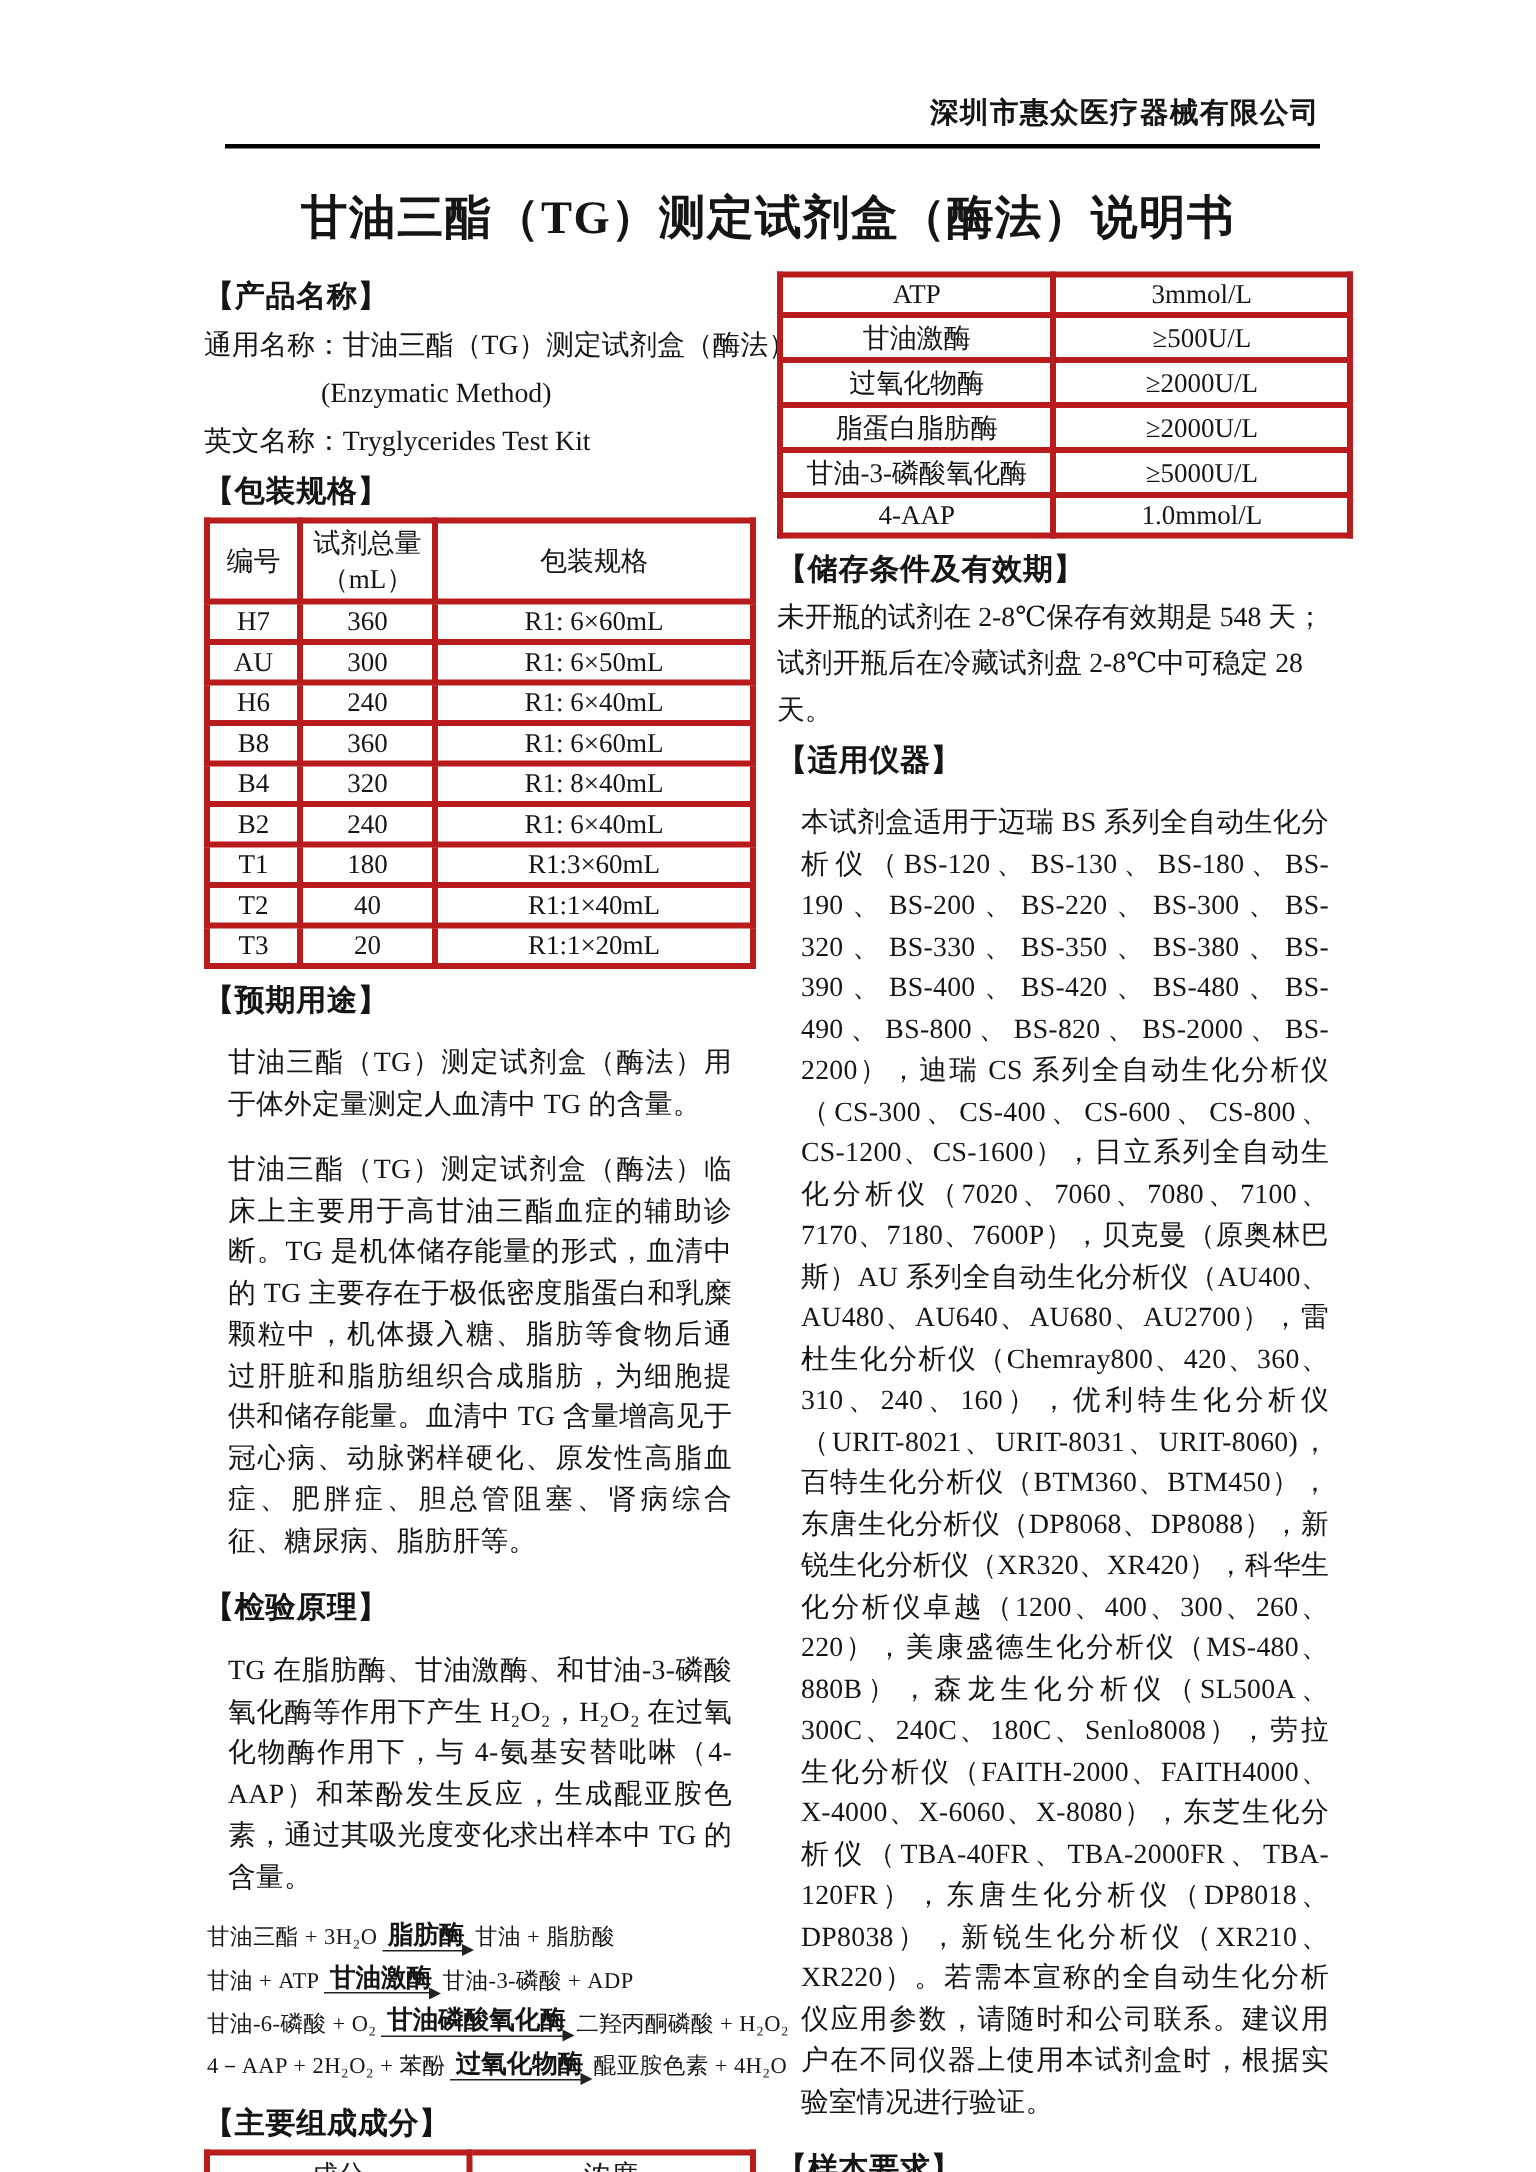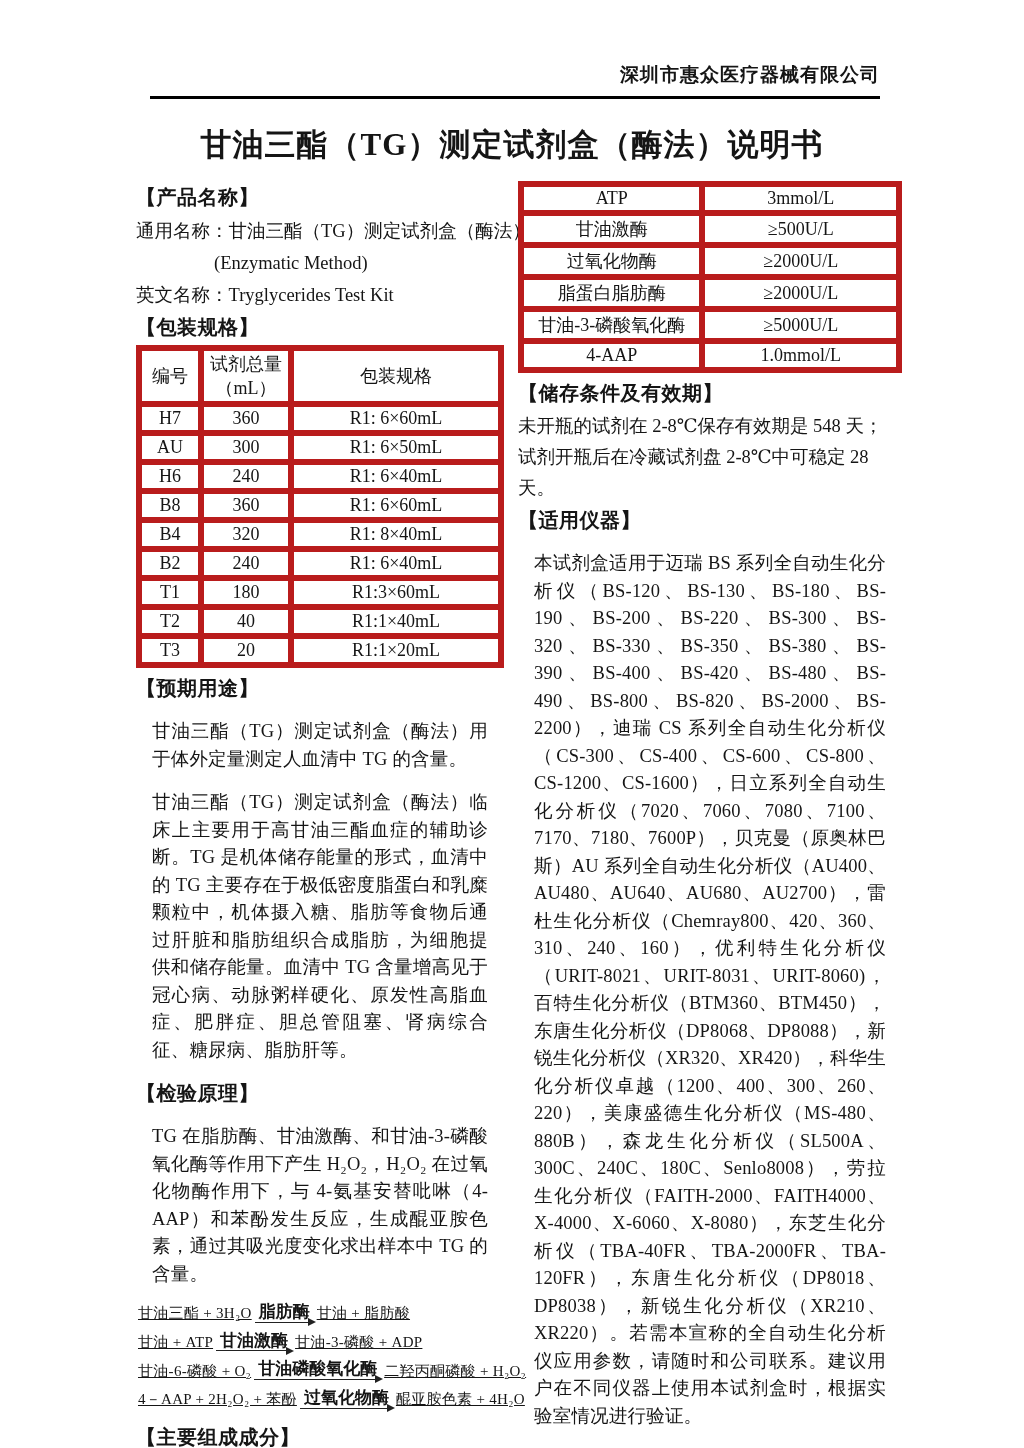--- a/index.html
+++ b/index.html
@@ -25,37 +25,37 @@
   .col-left  { width:368px; }
   .col-right { width:384px; }
 
   .sec-h { font-size:20px; font-weight:bold; margin:3px 0 4px; letter-spacing:0.5px; }
   .body-p { font-size:18.5px; line-height:27.5px; text-align:justify; margin:16px; letter-spacing:0.2px; }
   .line-p { font-size:18.5px; line-height:32px; margin:0; white-space:nowrap; }
   .indent { padding-left:78px; }
 
   table.doc { width:100%; border-collapse:collapse; border:2.5px solid #000; margin:4px 0 7px; }
   table.doc th, table.doc td {
-    border:6px solid #b91c1c; text-align:center; vertical-align:middle;
+    border:4px solid #b91c1c; text-align:center; vertical-align:middle;
     font-size:18px; padding:1px 4px; font-weight:normal;
   }
   table.doc thead tr { border-bottom:2.5px solid #000; }
 
   .pack-table thead th { height:54px; line-height:24px; }
   .pack-table tbody td { height:27px; }
   .pack-col1 { width:62px; } .pack-col2 { width:90px; }
 
   .comp-left-table thead th { height:29px; }
   .comp-left-table tbody td { height:30px;padding-left:31px; }
   .comp-right-table tbody td { height:27px; }
   .half1 { width:48%; } .half2 { width:52%; }
 
   .equations { margin:8px 0 2px 2px; }
   .equation { display:flex; align-items:center; font-size:15px; margin-bottom:9px; white-space:nowrap; }
-  .eq-side { letter-spacing:0.3px;text-decoration:underline; }
+  .eq-side { letter-spacing:0.3px; }
   .rxn { display:inline-flex; flex-direction:column; align-items:center; margin:0 3px; transform:translateY(-1px); }
   .rxn .enzyme { font-size:17px; font-weight:bold; line-height:1.1; padding:0 4px 0; }
   .rxn .shaft { position:relative; align-self:stretch; height:0; border-top:1.5px solid #222; }
   .rxn .shaft::after {
     content:""; position:absolute; right:-2px; top:-4.7px; width:0; height:0;
     border-left:8px solid #222; border-top:4px solid transparent; border-bottom:4px solid transparent;
   }
   .storage-p { font-size:18.5px; line-height:31px; margin:0; }
 </style>
 </head>

